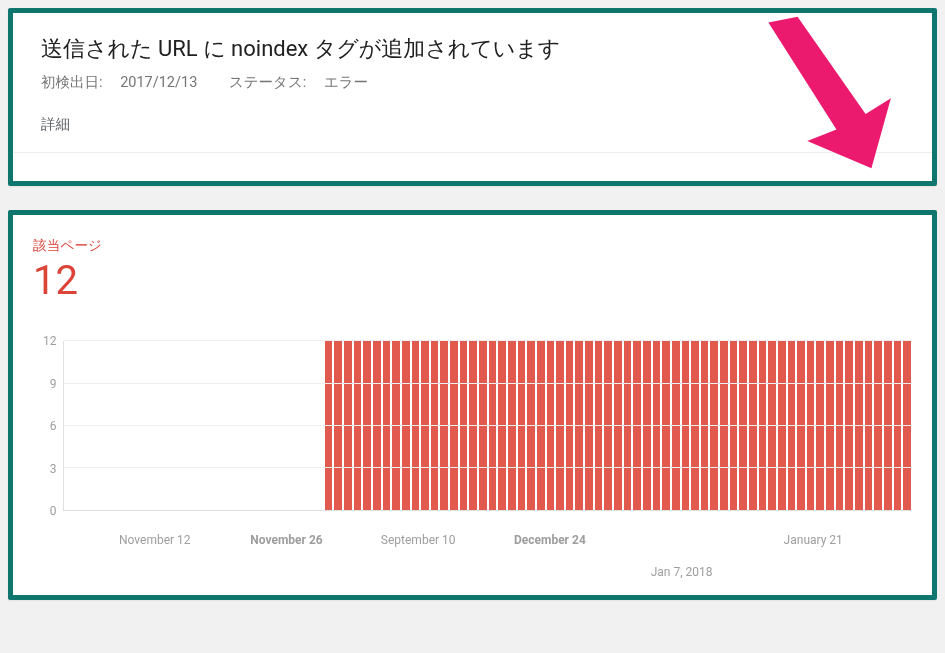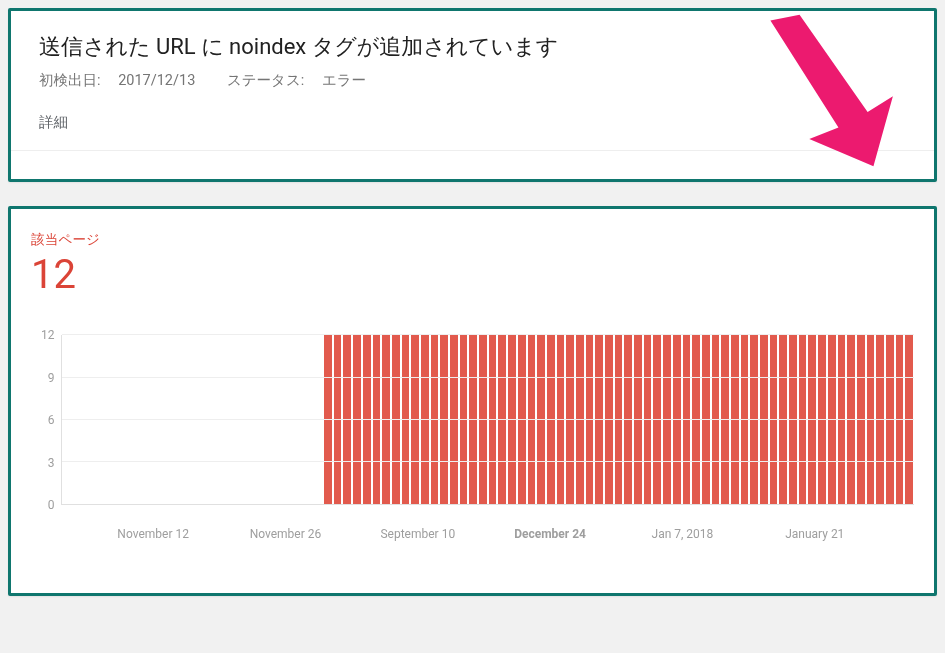--- a/index.html
+++ b/index.html
@@ -4,21 +4,21 @@
   <style>
     * { margin: 0; padding: 0; box-sizing: border-box; }
     body {
       font-family: Roboto, Arial, sans-serif;
       background: #f1f1f1;
       padding: 8px;
       width: 945px;
     }
     .card {
       background: #fff;
-      border: 3px solid #0f766e;
+      border: 5px solid #0f766e;
       border-radius: 2px;
       box-shadow: 0 1px 2px rgba(0,0,0,.06);
       margin-bottom: 24px;
       position: relative;
     }
     .header-block { padding: 22px 28px 4px 28px; }
     .title {
       font-size: 22px;
       font-weight: 400;
       color: #212121;
@@ -267,20 +267,20 @@
     <div class="gridline" style="bottom: 100%;"></div>
         <div class="gridline" style="bottom: 75%;"></div>
         <div class="gridline" style="bottom: 50%;"></div>
         <div class="gridline" style="bottom: 25%;"></div>
       </div>
   </div>
   <div class="x-axis">
     <div style="width:28px"></div>
     <div class="x-wrap">
         <div class="x-tick" style="left: 8%;">November 12</div>
-        <div class="x-tick" style="left: 24%;">November 26</div>
+        <div class="x-tick" style="left: 24%; font-weight: bold;">November 26</div>
         <div class="x-tick" style="left: 40%;">September 10</div>
         <div class="x-tick" style="left: 56%; font-weight: bold;">December 24</div>
-        <div class="x-tick" style="left: 72%;">Jan 7, 2018</div>
+        <div class="x-tick" style="left: 72%; margin-top: 32px;">Jan 7, 2018</div>
         <div class="x-tick" style="left: 88%;">January 21</div>
       </div>
   </div>
 </div>
 
 </body></html>

